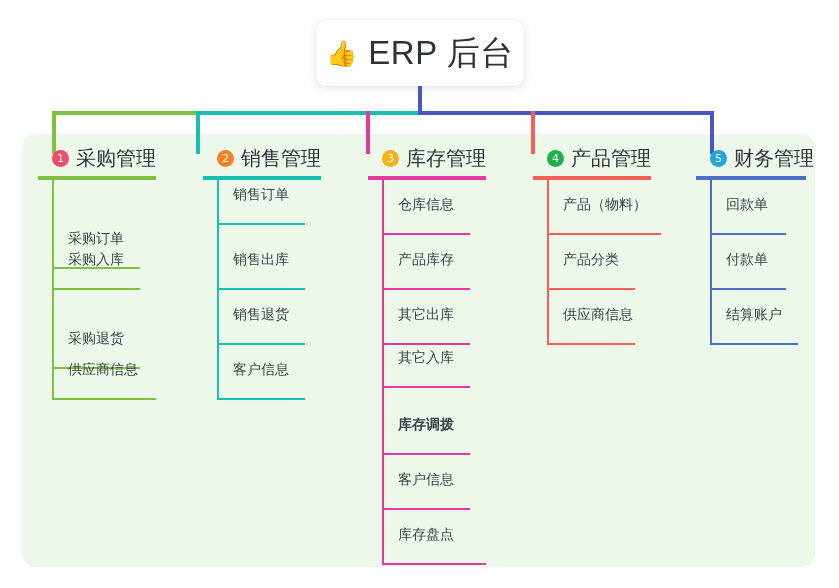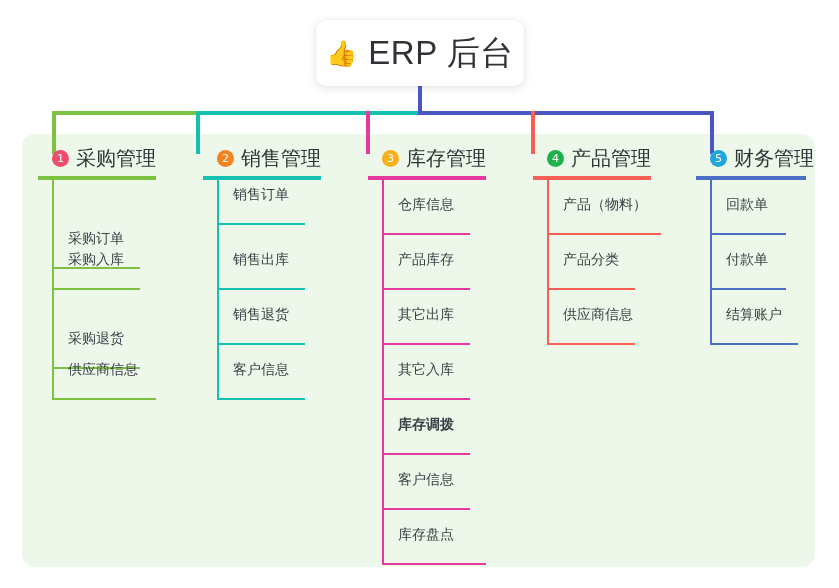--- a/index.html
+++ b/index.html
@@ -223,21 +223,21 @@
         <div class="leaf-rule" style="width: 88px; background: rgb(229, 57, 159);"></div>
       </div>
       <div class="leaf" style="top: 89px; width: 88px;">
         <span class="leaf-label">产品库存</span>
         <div class="leaf-rule" style="width: 88px; background: rgb(229, 57, 159);"></div>
       </div>
       <div class="leaf" style="top: 144px; width: 88px;">
         <span class="leaf-label">其它出库</span>
         <div class="leaf-rule" style="width: 88px; background: rgb(229, 57, 159);"></div>
       </div>
-      <div class="leaf" style="top: 199px; width: 88px; padding-left: 7px;">
+      <div class="leaf" style="top: 187px; width: 88px; padding-left: 7px;">
         <span class="leaf-label">其它入库</span>
         <div class="leaf-rule" style="width: 88px; background: rgb(229, 57, 159);"></div>
       </div>
       <div class="leaf" style="top: 254px; width: 88px; font-weight: bold;">
         <span class="leaf-label">库存调拨</span>
         <div class="leaf-rule" style="width: 88px; background: rgb(229, 57, 159);"></div>
       </div>
       <div class="leaf" style="top: 309px; width: 88px;">
         <span class="leaf-label">客户信息</span>
         <div class="leaf-rule" style="width: 88px; background: rgb(229, 57, 159);"></div>

